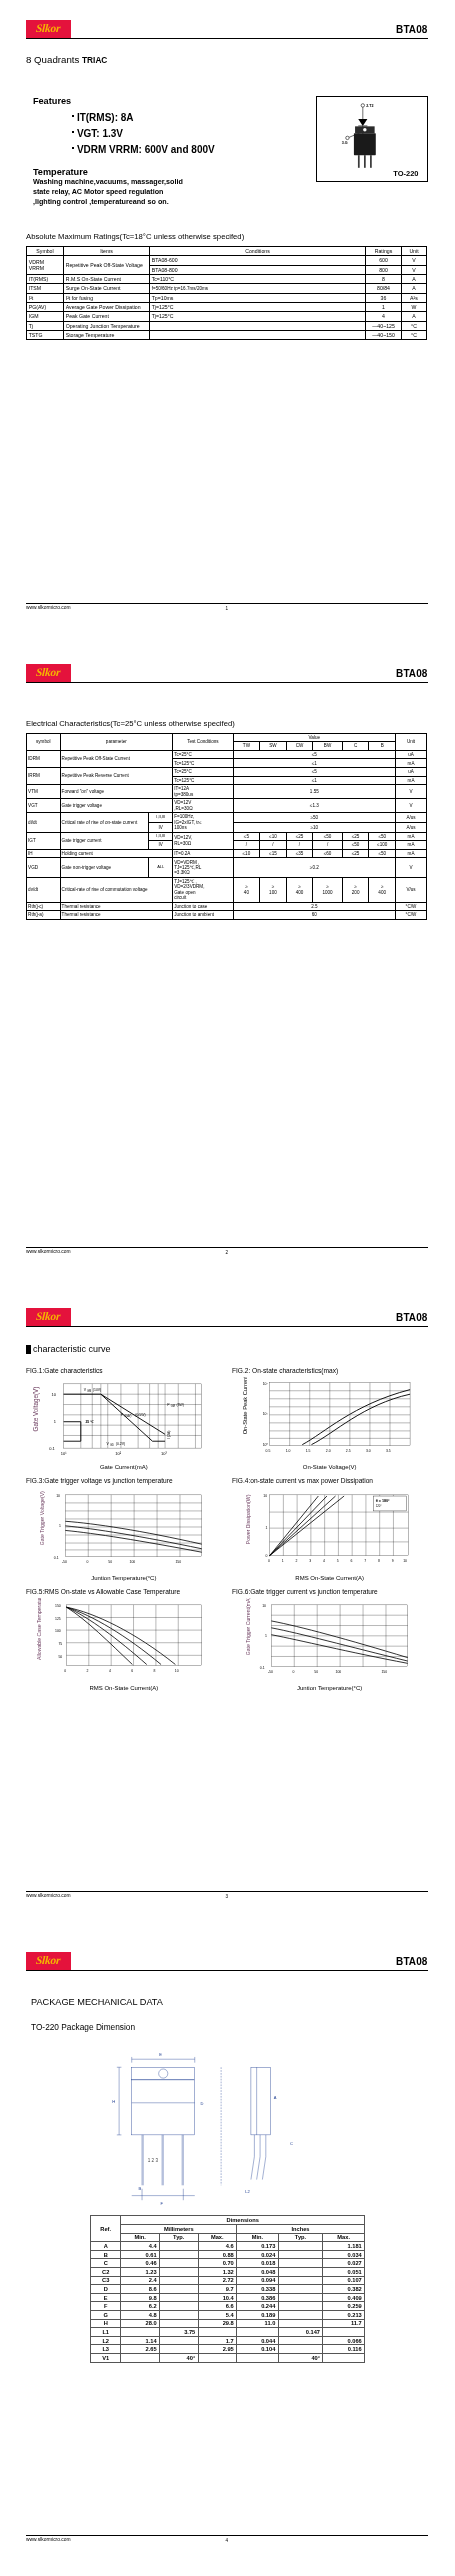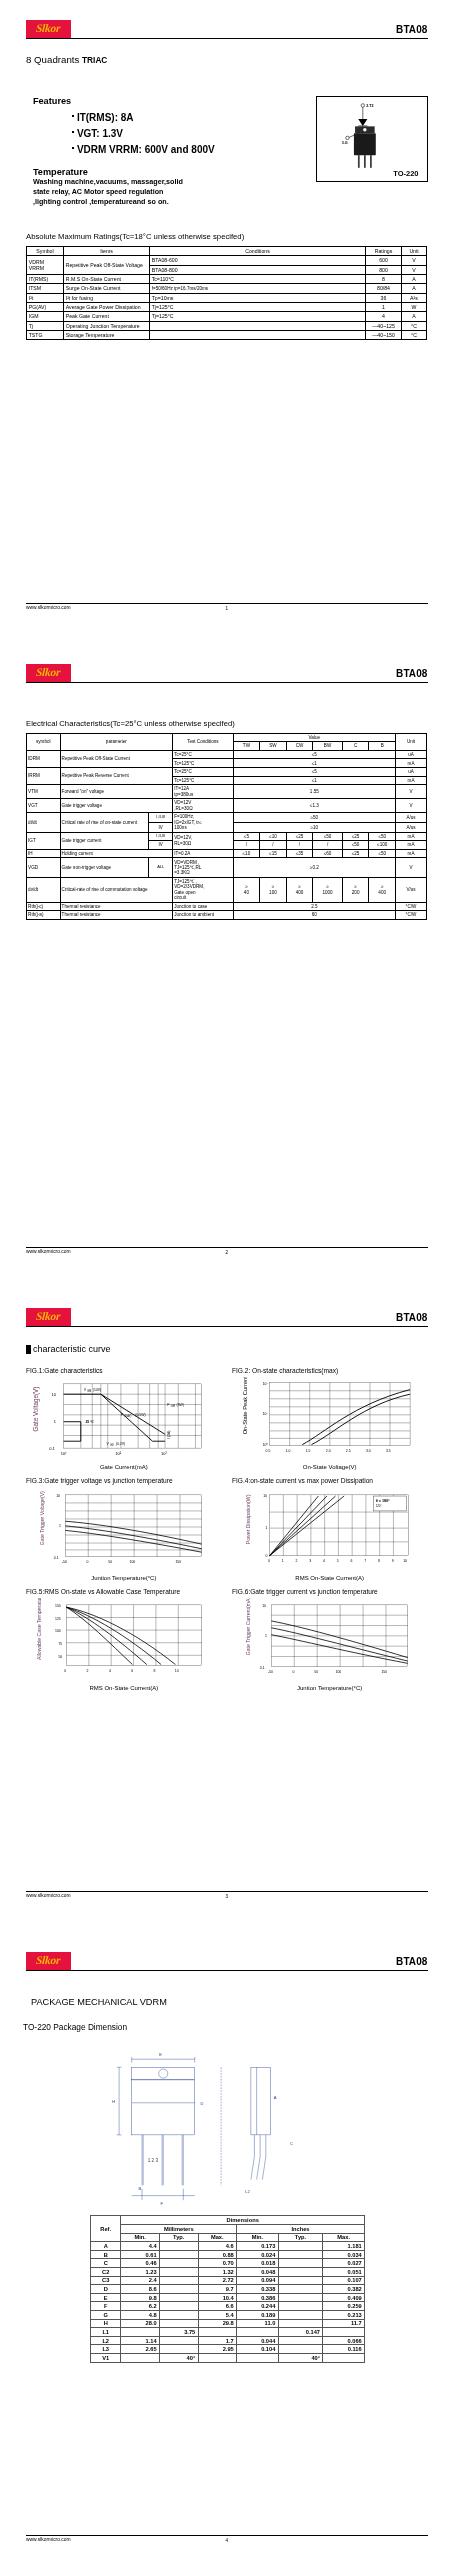--- a/index.html
+++ b/index.html
@@ -826,22 +826,22 @@
 
 <div class="page">
   <div class="pg-header">
     <div class="logo">
       <span class="logo-text">Slkor</span>
     </div>
     <div class="part-no">BTA08</div>
   </div>
   <div class="hrule"></div>
 
-  <div style="margin:26px 0 0 31px;font-size:9.2px">PACKAGE MECHANICAL VDRM</div>
-  <div style="margin:15px 0 0 23px;font-size:8.3px">TO-220 Package Dimension</div>
+  <div style="margin:26px 0 0 31px;font-size:9.2px">PACKAGE MECHANICAL DATA</div>
+  <div style="margin:15px 0 0 31px;font-size:8.3px">TO-220 Package Dimension</div>
 
   <div class="pkgdrawing">
     <svg width="298" height="172" viewBox="0 0 520 300">
       <g stroke="#1a3a8f" stroke-width="0.7" fill="none">
 
         <rect x="92" y="66" width="110" height="96"></rect>
         <rect x="92" y="44" width="110" height="22"></rect>
         <circle cx="147" cy="55" r="8"></circle>
         <line x1="92" y1="106" x2="202" y2="106"></line>
 

